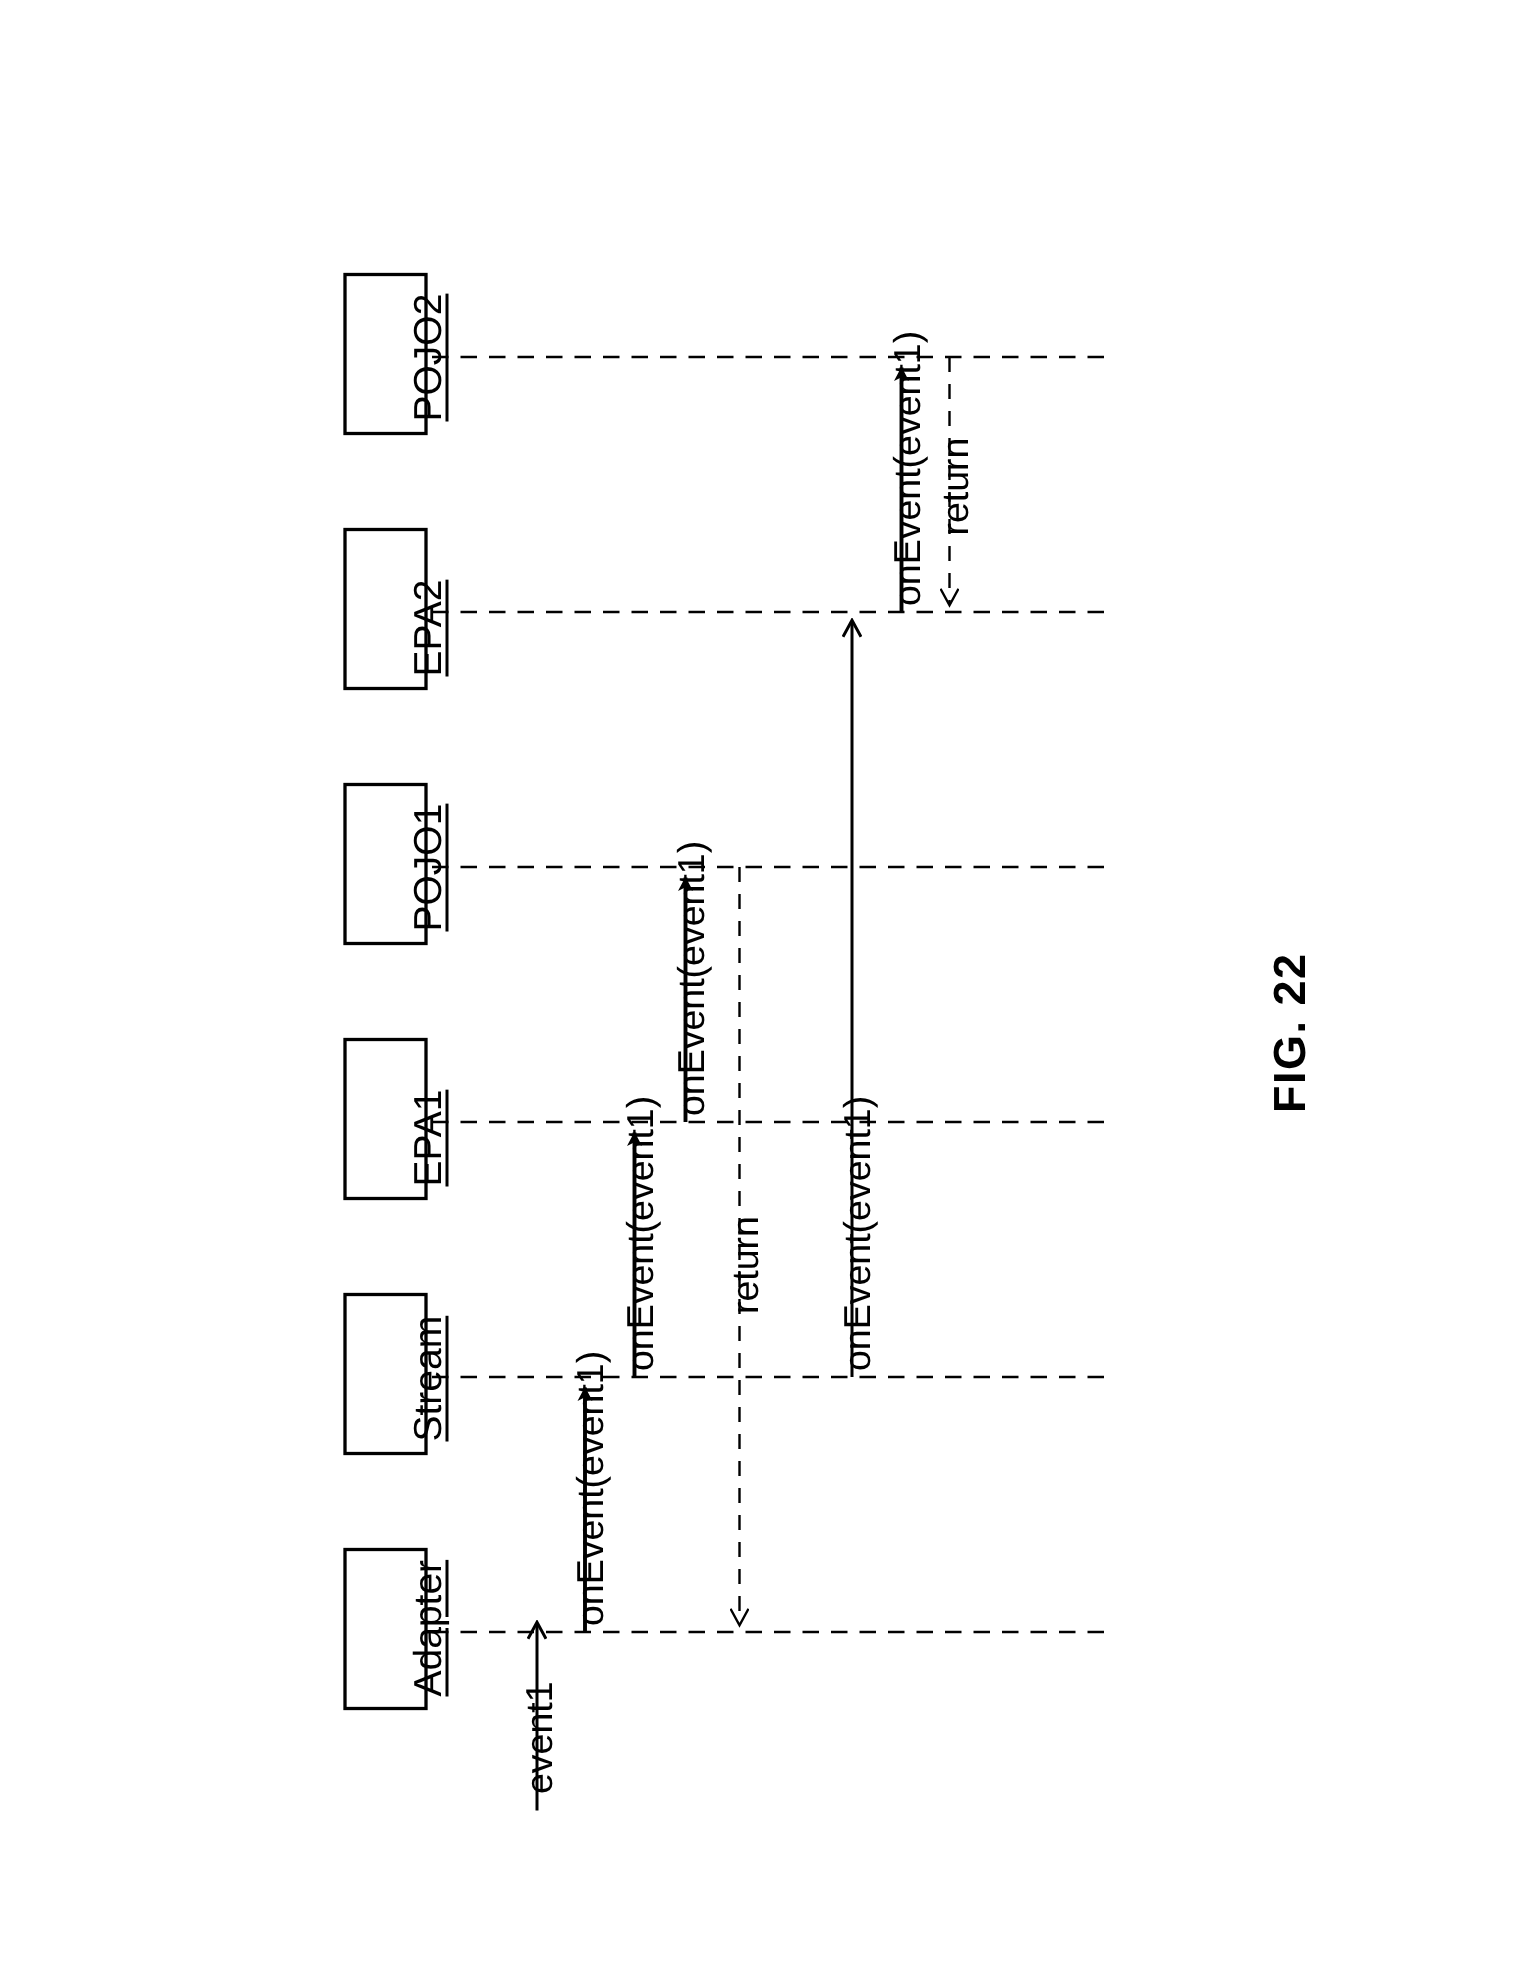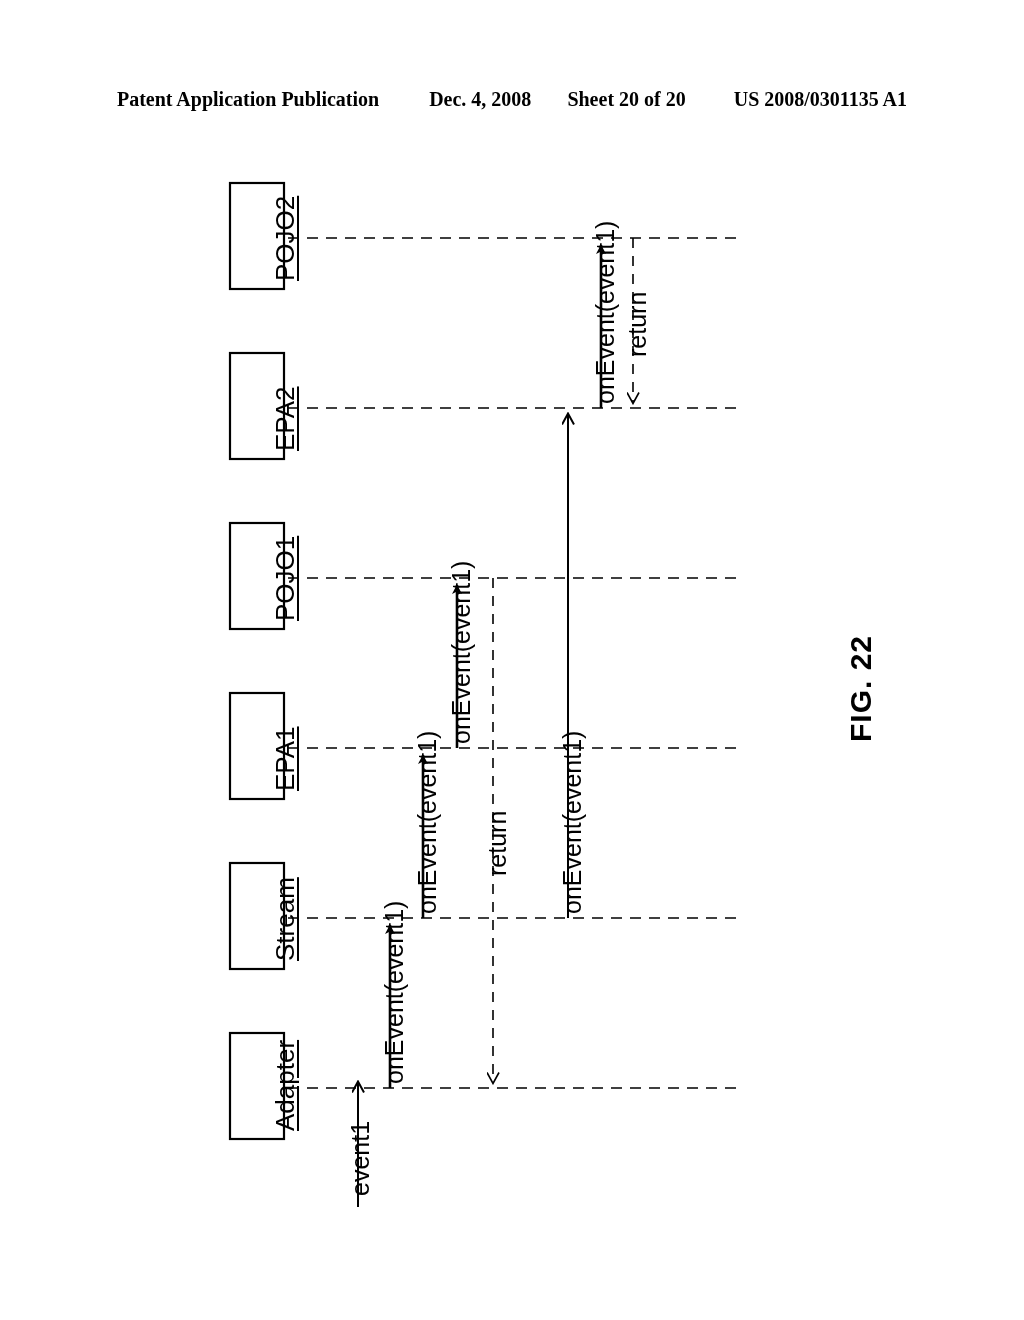--- a/index.html
+++ b/index.html
@@ -53,29 +53,20 @@
     font-weight:bold;
     font-size:30px;
     letter-spacing:1px;
   }
 </style>
 </head>
 <body>
 
 <div id="page">
 
-  <div class="pubheader">
-    <span>Patent Application Publication</span>
-    <span class="hdr-gap1"></span>
-    <span>Dec. 4, 2008</span>
-    <span class="hdr-gap2"></span>
-    <span>Sheet 20 of 20</span>
-    <span class="hdr-gap3"></span>
-    <span>US 2008/0301135 A1</span>
-  </div>
 
   <svg id="canvas" viewBox="0 0 1024 1320" xmlns="http://www.w3.org/2000/svg">
     <defs>
       <marker id="solidhead" markerWidth="11" markerHeight="11" refX="9.5" refY="5.5" orient="auto" markerUnits="userSpaceOnUse">
         <path d="M0.5,0.5 L10,5.5 L0.5,10.5 L3,5.5 Z" fill="#000"></path>
       </marker>
       <marker id="openhead" markerWidth="13" markerHeight="13" refX="11" refY="6.5" orient="auto" markerUnits="userSpaceOnUse">
         <path d="M0.5,0.5 L11.5,6.5 L0.5,12.5" fill="none" stroke="#000" stroke-width="2"></path>
       </marker>
       <marker id="openhead-dash" markerWidth="13" markerHeight="13" refX="11" refY="6.5" orient="auto" markerUnits="userSpaceOnUse">

